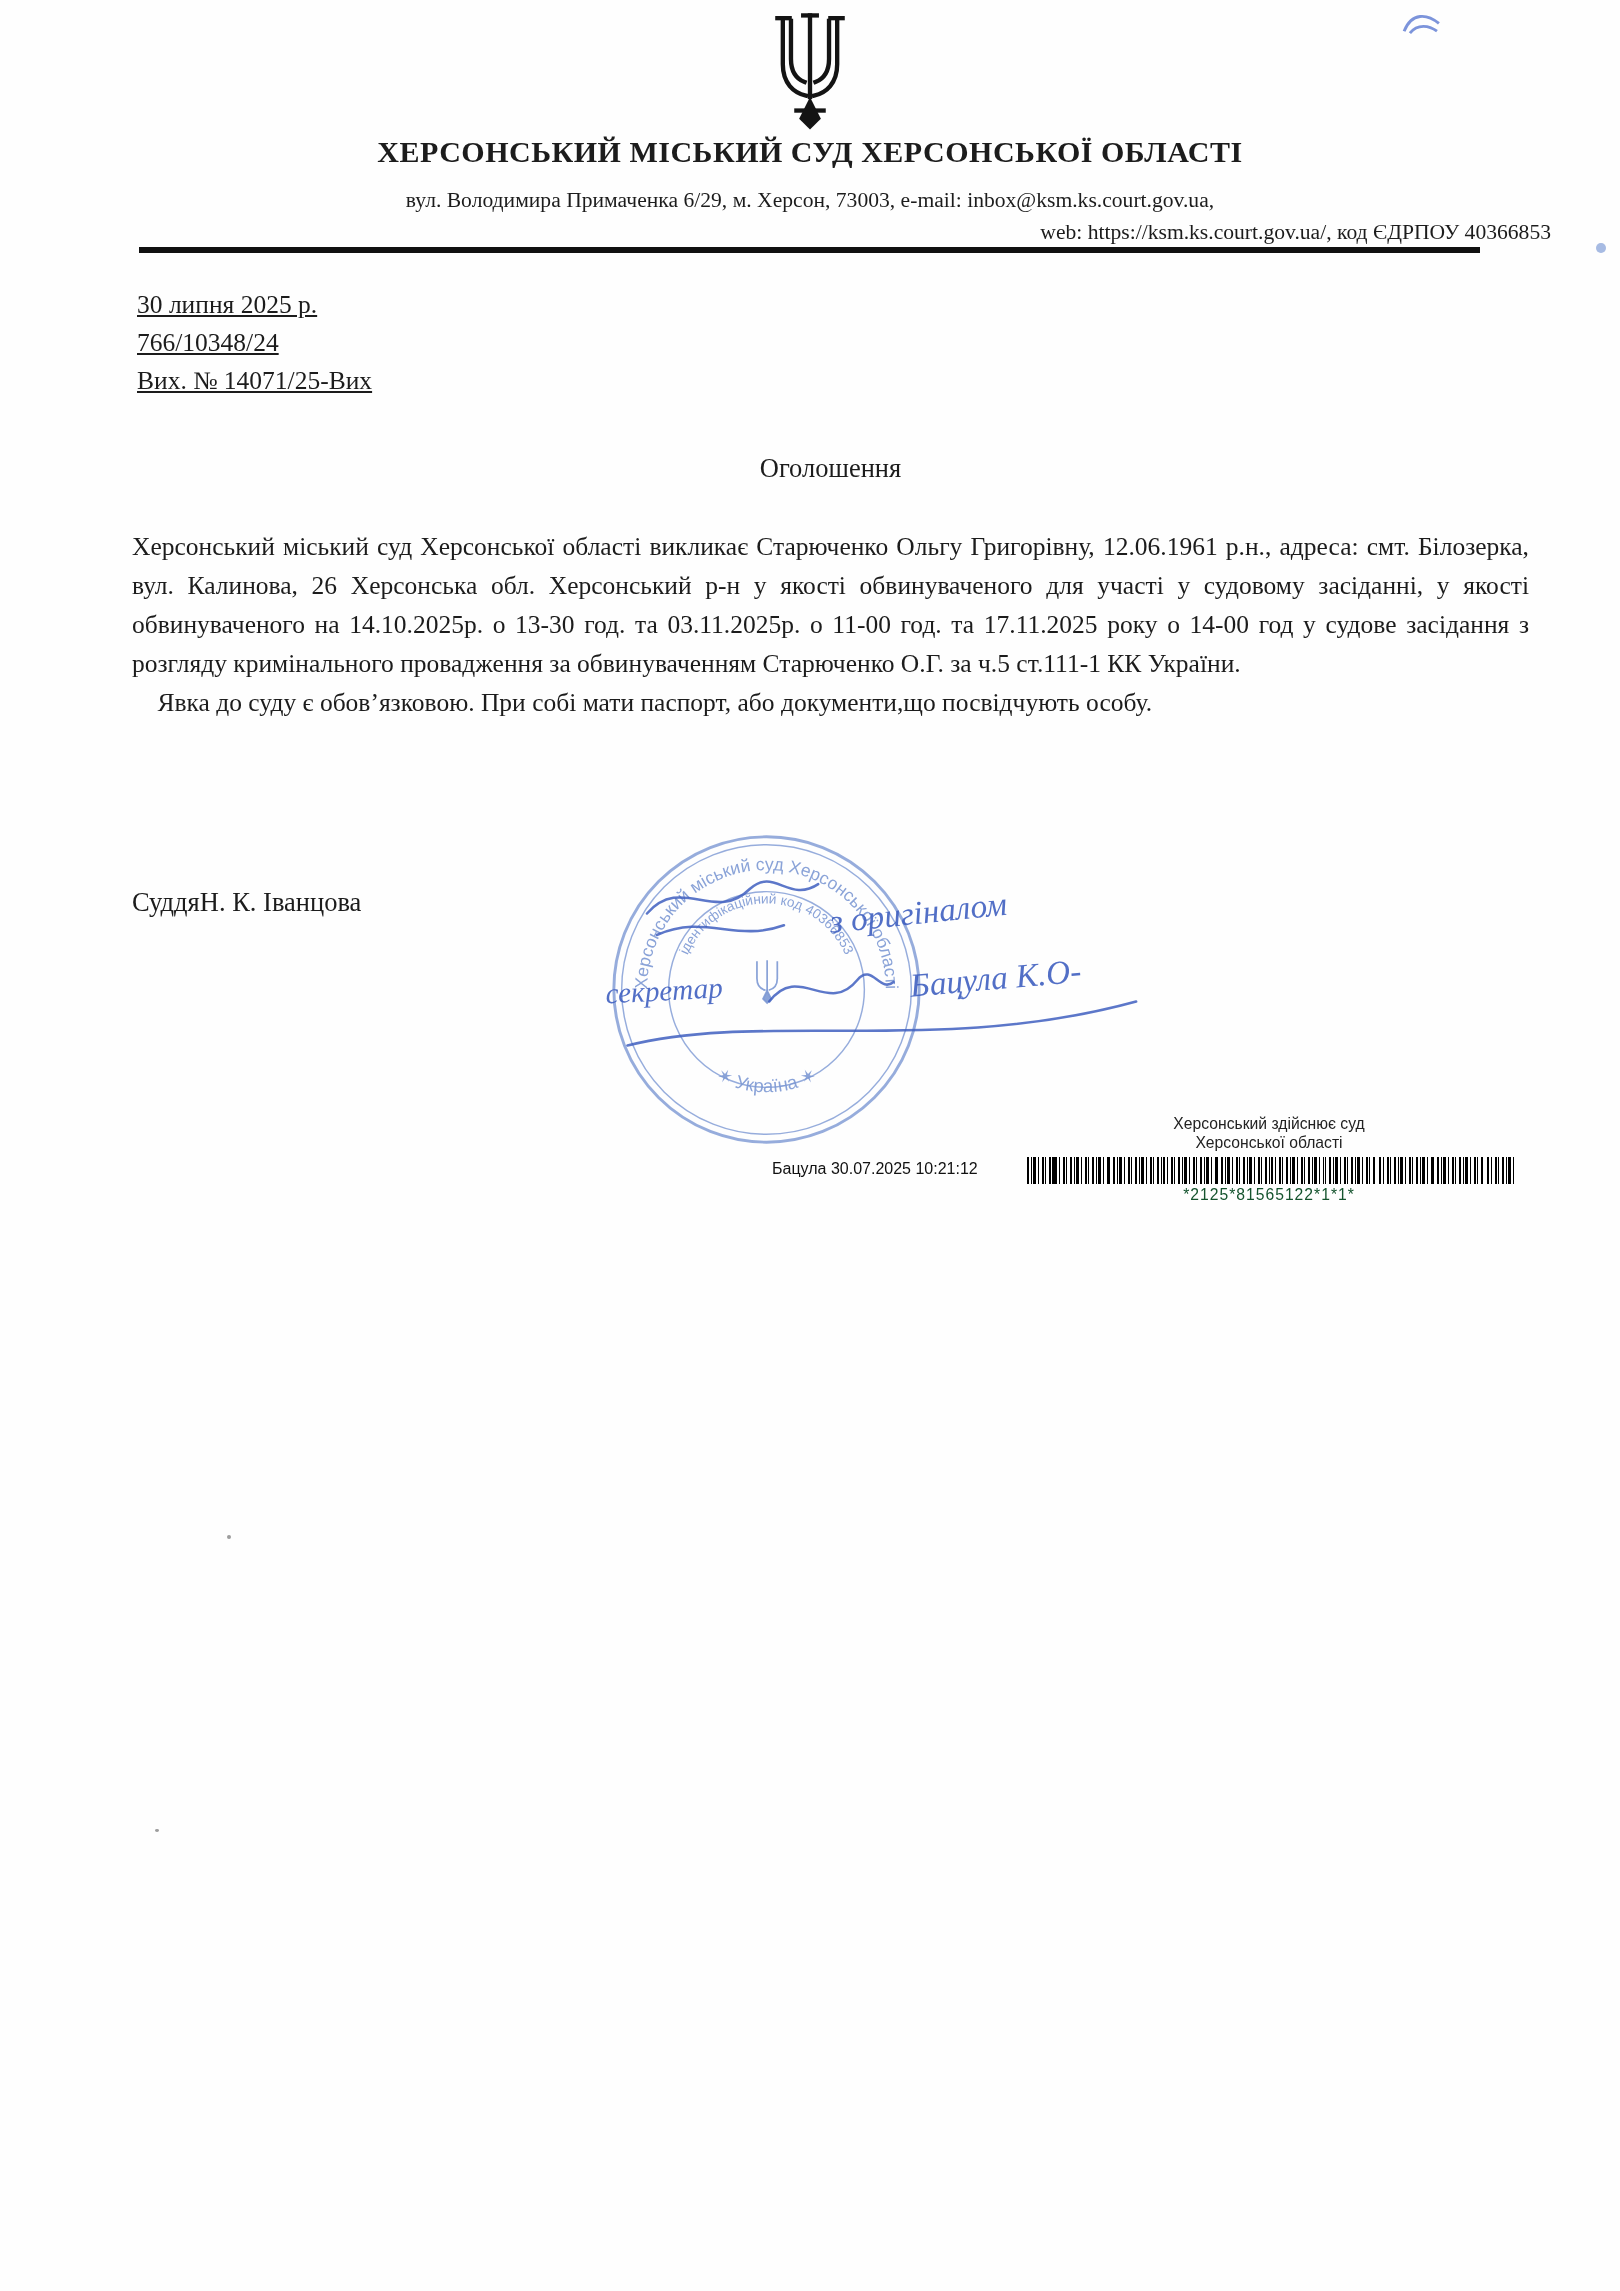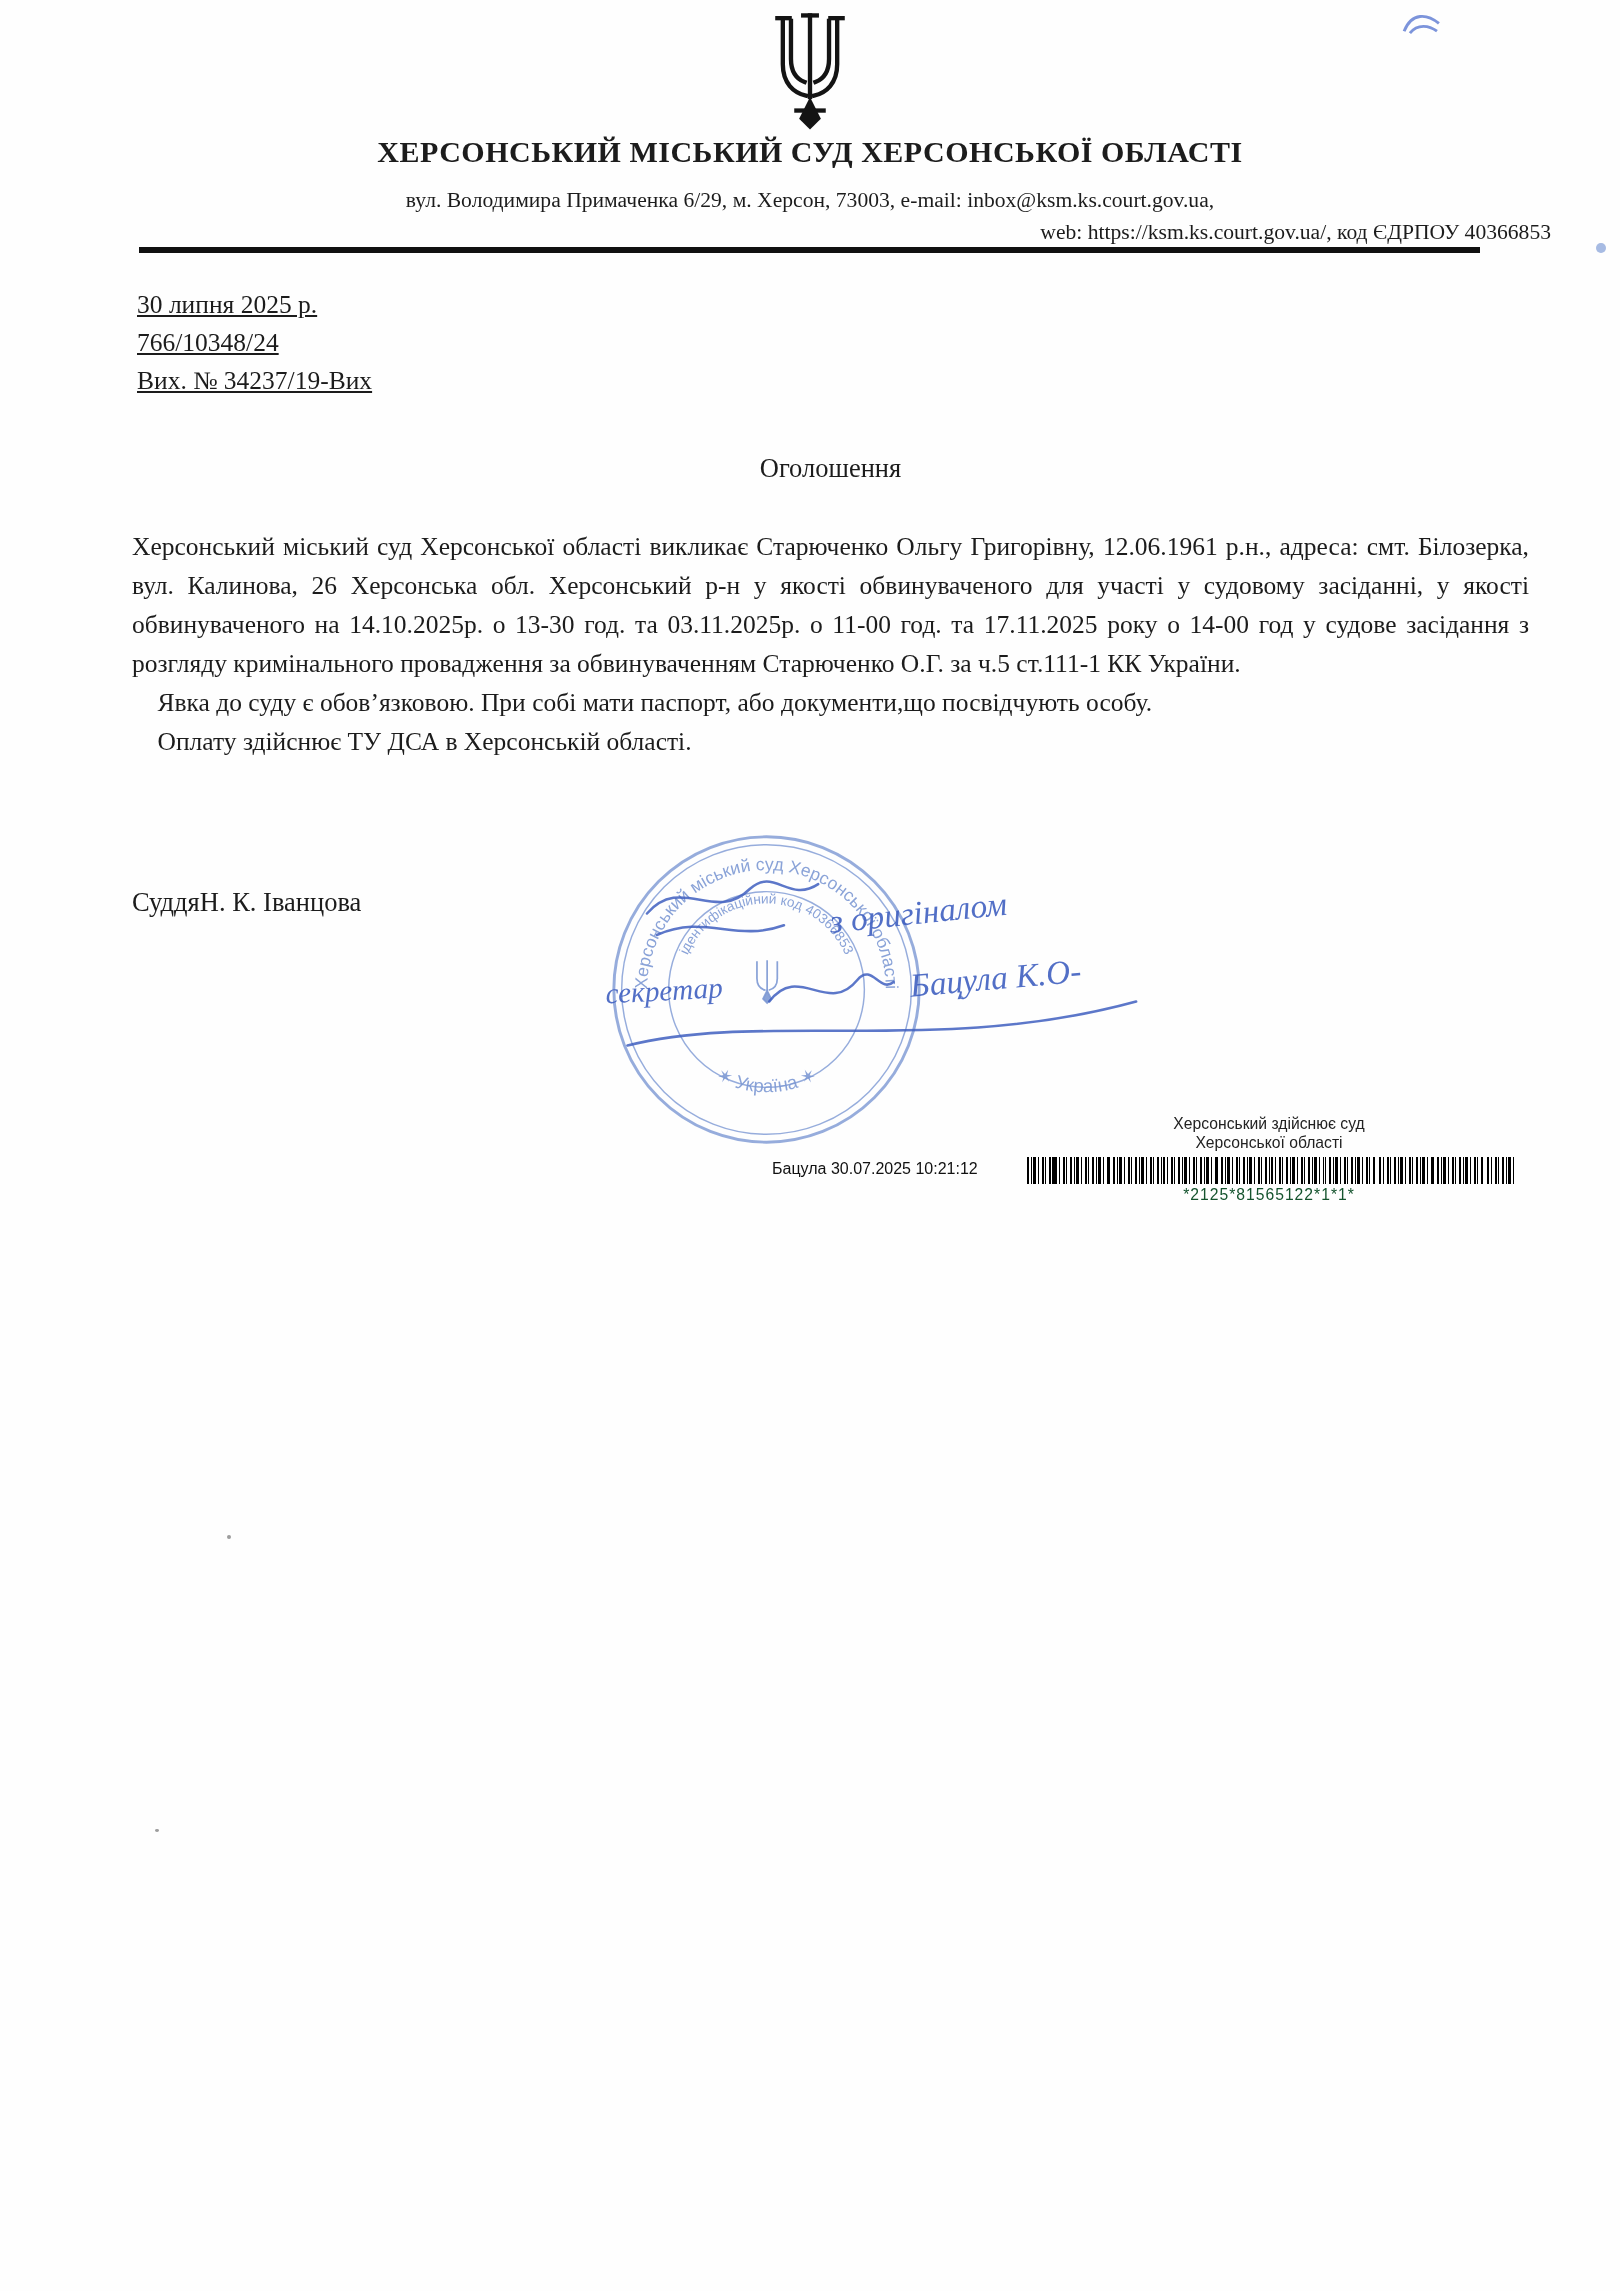--- a/index.html
+++ b/index.html
@@ -176,29 +176,28 @@
   </svg>
 
   <div class="court-name">ХЕРСОНСЬКИЙ МІСЬКИЙ СУД ХЕРСОНСЬКОЇ ОБЛАСТІ</div>
   <div class="addr-line">вул. Володимира Примаченка  6/29, м. Херсон, 73003, e-mail: inbox@ksm.ks.court.gov.ua,</div>
   <div class="web-line">web: https://ksm.ks.court.gov.ua/, код ЄДРПОУ 40366853</div>
   <div class="header-rule"></div>
 
   <div class="meta-block">
     <div>30 липня 2025 р.</div>
     <div>766/10348/24</div>
-    <div>Вих. № 34237/19-Вих</div>
+    <div>Вих. № 14071/25-Вих</div>
   </div>
 
   <div class="doc-title">Оголошення</div>
 
   <div class="body-text">
     <p class="p-main">Херсонський міський суд Херсонської області викликає Старюченко Ольгу Григорівну, 12.06.1961 р.н., адреса: смт. Білозерка, вул. Калинова, 26 Херсонська обл. Херсонський р-н  у якості обвинуваченого для участі у судовому засіданні, у якості обвинуваченого на 14.10.2025р. о 13-30 год.  та 03.11.2025р. о 11-00 год. та 17.11.2025 року о 14-00 год у судове засідання з розгляду кримінального провадження за обвинуваченням Старюченко О.Г. за ч.5 ст.111-1 КК України.</p>
     <p class="p-indent">Явка до суду є обов’язковою. При собі мати паспорт, або документи,що посвідчують особу.</p>
-    <p class="p-indent">Оплату здійснює ТУ ДСА в Херсонській області.</p>
   </div>
 
   <div class="sig-row">
     <span>Суддя</span>
     <span>Н. К. Іванцова</span>
   </div>
 
   <svg class="stamp-svg" viewBox="0 0 328 328">
     <defs>
       <path id="arcTop" d="M 42 164 A 122 122 0 1 1 286 164"></path>

